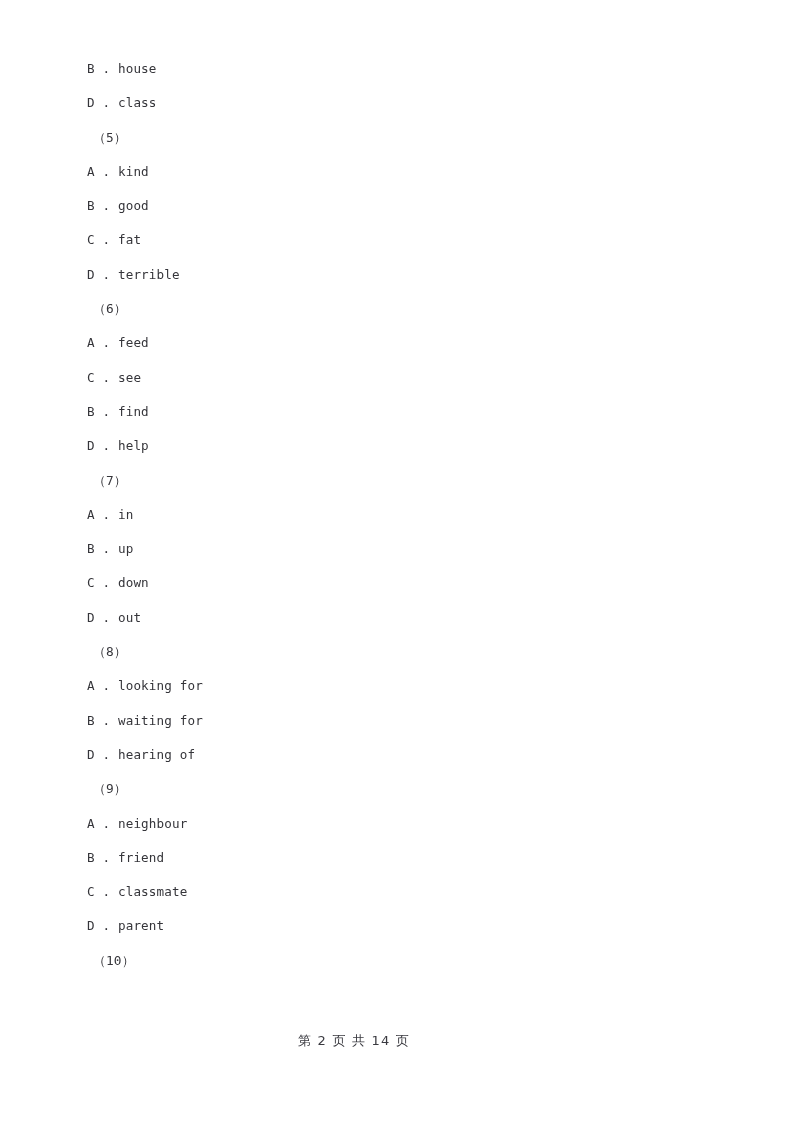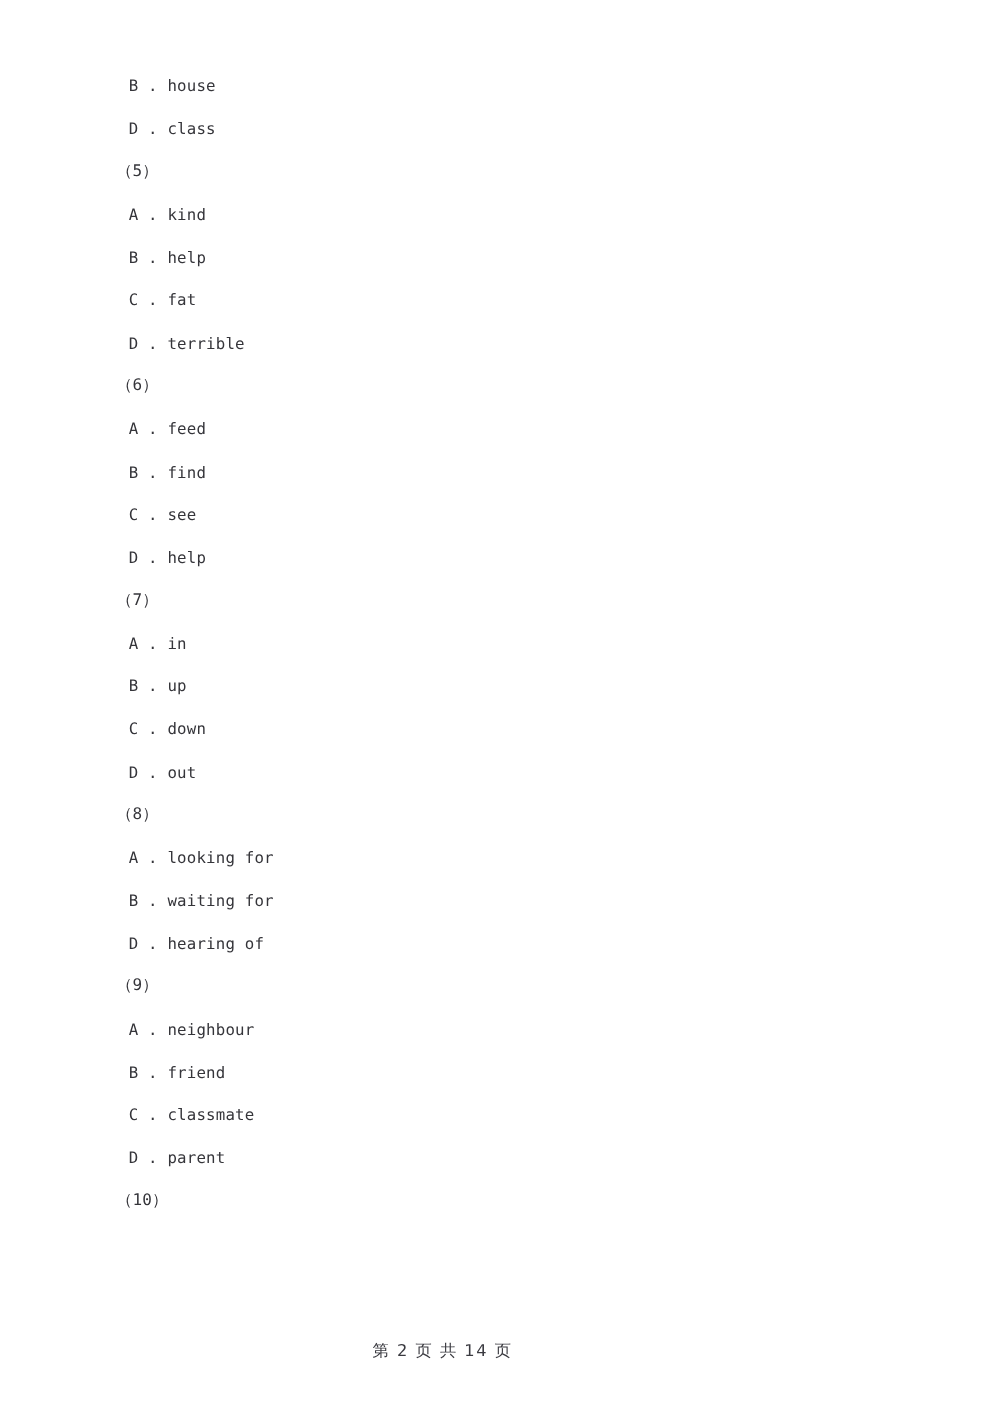--- a/index.html
+++ b/index.html
@@ -35,59 +35,58 @@
     height: 34.3px;
     line-height: 34.3px;
     font-size: 12.6px;
     color: #35353a;
     white-space: pre;
     letter-spacing: 0.15px;
     font-family: "DejaVu Sans Mono", "Liberation Mono", monospace;
   }
 
   .line.option {
-    margin-left: 16px;
+    margin-left: 0px;
   }
 
   .line.qnum {
     margin-left: 6px;
     font-size: 12.8px;
   }
 
   #footer {
     position: absolute;
     left: 0;
     top: 1032px;
     width: 708px;
     text-align: center;
     font-size: 13px;
     color: #3a3a40;
     font-family: "DejaVu Sans", "Liberation Sans", sans-serif;
     letter-spacing: 1.2px;
     white-space: pre;
-    margin-top: 40px;
   }
 </style>
 </head>
 <body>
 
 <div id="page">
 
   <div id="content">
       <div class="line option">B . house</div>
       <div class="line option">D . class</div>
       <div class="line qnum">（5）</div>
       <div class="line option">A . kind</div>
-      <div class="line option">B . help</div>
+      <div class="line option">B . good</div>
       <div class="line option">C . fat</div>
       <div class="line option">D . terrible</div>
       <div class="line qnum">（6）</div>
       <div class="line option">A . feed</div>
+      <div class="line option">C . see</div>
       <div class="line option">B . find</div>
-      <div class="line option">C . see</div>
       <div class="line option">D . help</div>
       <div class="line qnum">（7）</div>
       <div class="line option">A . in</div>
       <div class="line option">B . up</div>
       <div class="line option">C . down</div>
       <div class="line option">D . out</div>
       <div class="line qnum">（8）</div>
       <div class="line option">A . looking for</div>
       <div class="line option">B . waiting for</div>
       <div class="line option">D . hearing of</div>

